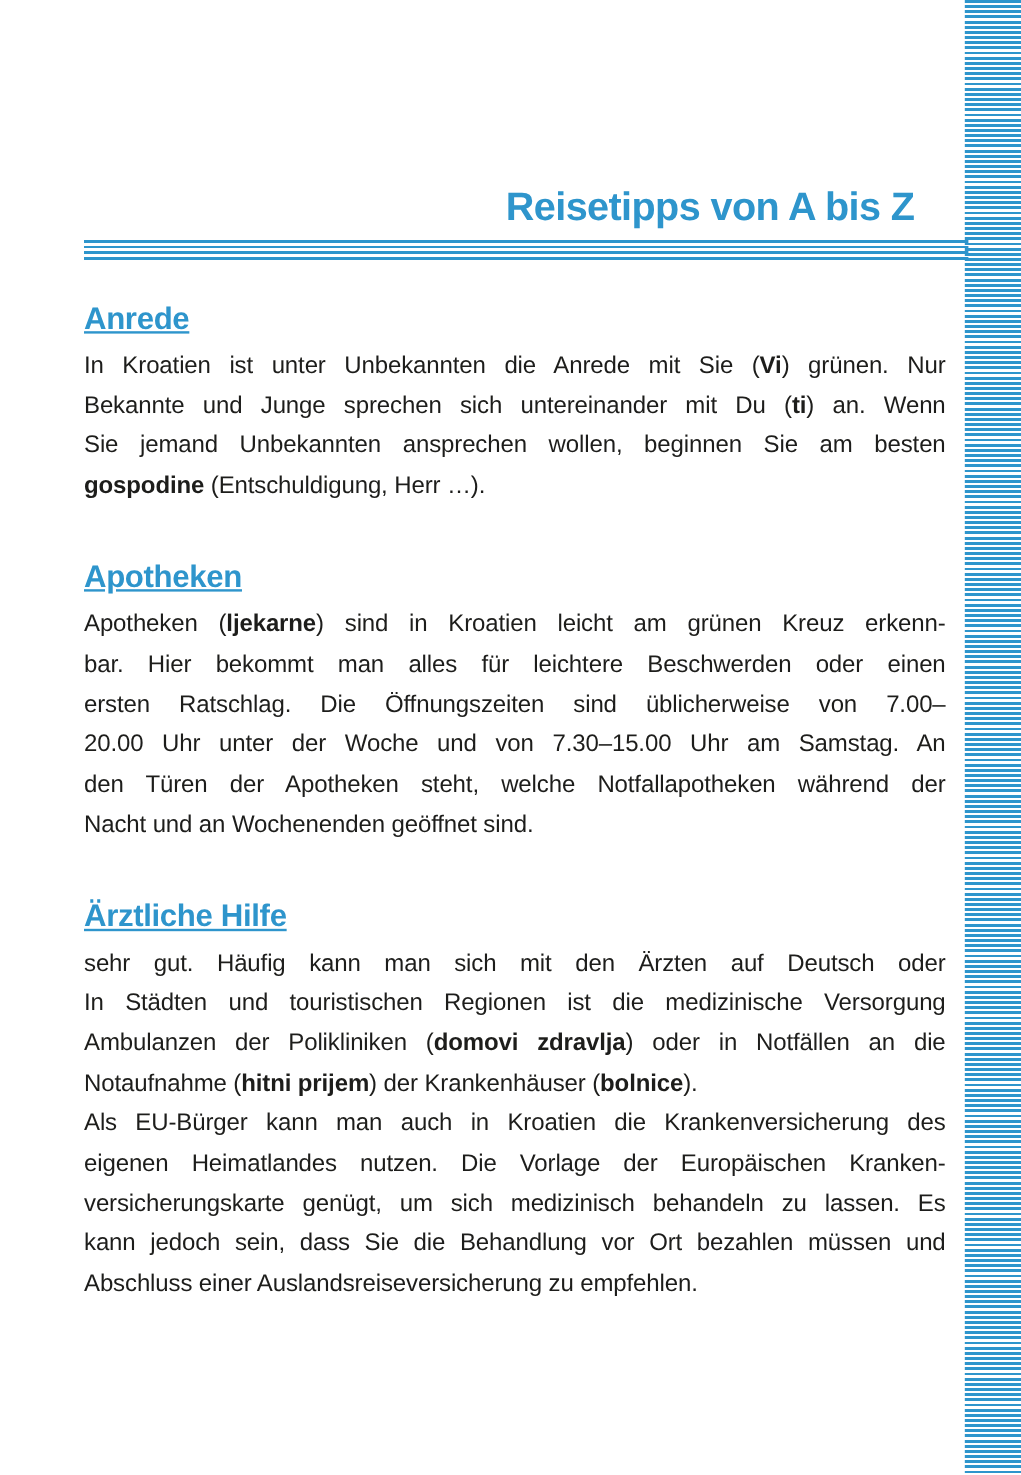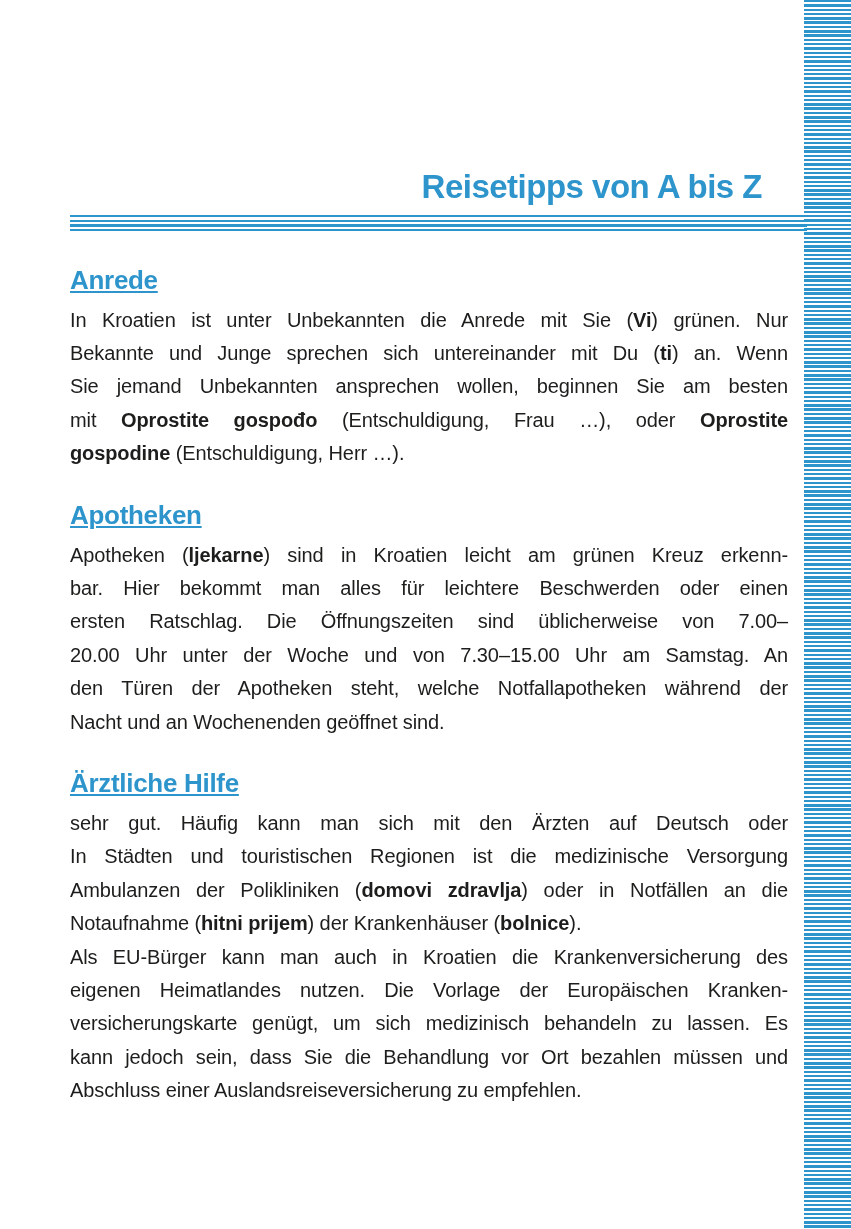--- a/index.html
+++ b/index.html
@@ -28,21 +28,21 @@
       to bottom,
       var(--accent) 0px,
       var(--accent) 2.4px,
       var(--bg) 2.4px,
       var(--bg) 4.3px
     );
   }
   .content {
     position: absolute;
     left: 70px;
-    top: 15px;
+    top: 0;
     width: 718px;
   }
   .page-title {
     margin: 0;
     padding: 155px 26px 12px 0;
     text-align: right;
     font-size: 33px;
     line-height: 33px;
     font-weight: bold;
     letter-spacing: -0.5px;
@@ -52,21 +52,21 @@
     width: 737px; 
     height: 16.5px;
     background: repeating-linear-gradient(
       to bottom,
       var(--accent) 0px,
       var(--accent) 2.3px,
       transparent 2.3px,
       transparent 4.7px
     );
   }
-  .section { margin-top: 26px; }
+  .section { margin-top: 40px; }
   .section:first-child { margin-top: 30px; }
   .section-heading {
     margin: 0 0 6px 0;
     font-size: 26px;
     line-height: 36px;
     font-weight: bold;
     letter-spacing: -0.3px;
     color: var(--accent);
     text-decoration: underline;
   }
@@ -94,21 +94,20 @@
     <h1 class="page-title">Reisetipps von A bis Z</h1>
     <div class="header-rule"></div>
   </header>
   <main id="sections">
       <section class="section">
         <h2 class="section-heading">Anrede</h2>
         <div class="paragraph">
           <div class="line j"><span>In Kroatien ist unter Unbekannten die Anrede mit Sie (</span><b>Vi</b><span>) grünen. Nur</span></div>
           <div class="line j"><span>Bekannte und Junge sprechen sich untereinander mit Du (</span><b>ti</b><span>) an. Wenn</span></div>
           <div class="line j"><span>Sie jemand Unbekannten ansprechen wollen, beginnen Sie am besten</span></div>
-          <div class="line j"><span>mit </span><b>Oprostite gospođo</b><span> (Entschuldigung, Frau …), oder </span><b>Oprostite</b></div>
           <div class="line"><b>gospodine</b><span> (Entschuldigung, Herr …).</span></div>
         </div>
       </section>
       <section class="section">
         <h2 class="section-heading">Apotheken</h2>
         <div class="paragraph">
           <div class="line j"><span>Apotheken (</span><b>ljekarne</b><span>) sind in Kroatien leicht am grünen Kreuz erkenn-</span></div>
           <div class="line j"><span>bar. Hier bekommt man alles für leichtere Beschwerden oder einen</span></div>
           <div class="line j"><span>ersten Ratschlag. Die Öffnungszeiten sind üblicherweise von 7.00–</span></div>
           <div class="line j"><span>20.00 Uhr unter der Woche und von 7.30–15.00 Uhr am Samstag. An</span></div>

